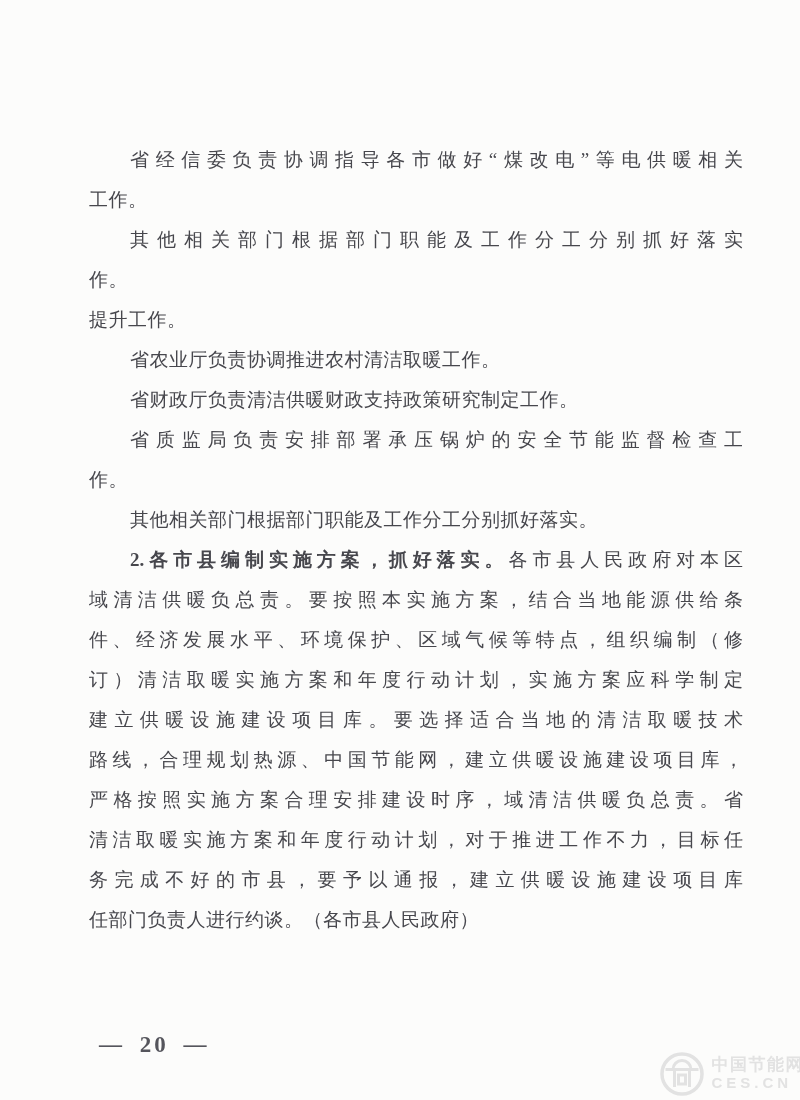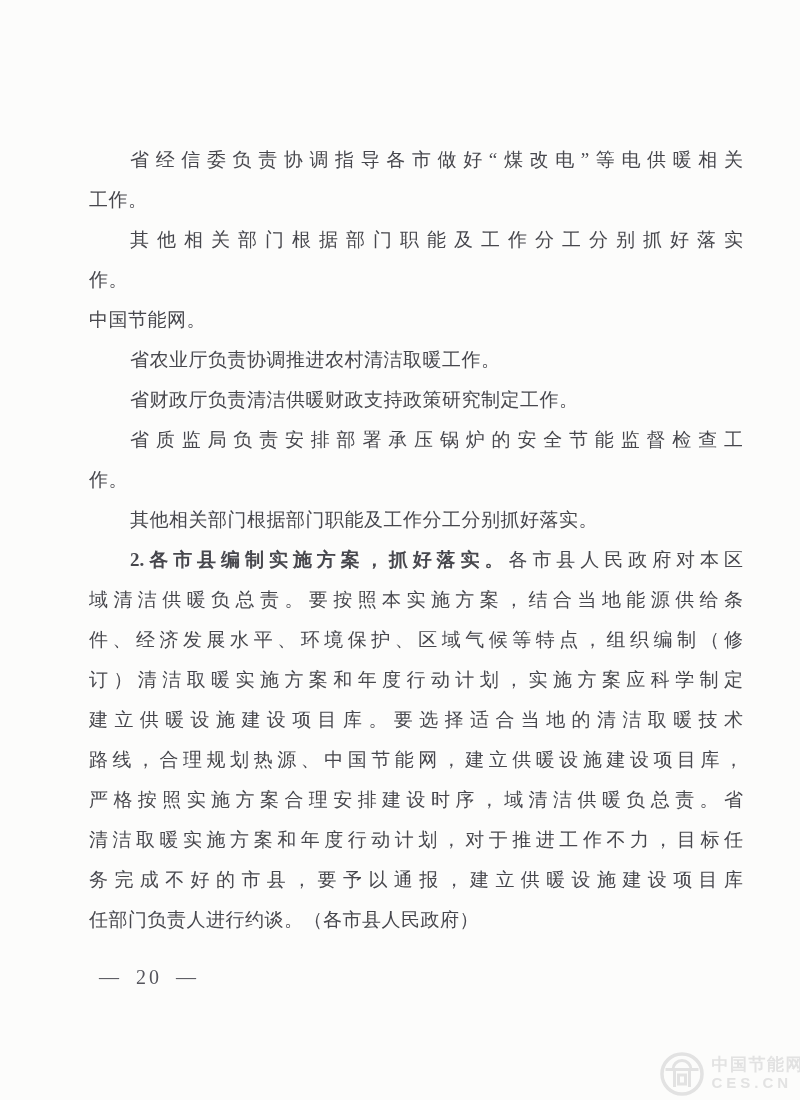--- a/index.html
+++ b/index.html
@@ -43,25 +43,26 @@
     text-align: justify;
     text-align-last: justify;
     overflow: hidden;
   }
   .lead {
     font-weight: 600;
   }
   .page-number {
     position: absolute;
     left: 99px;
-    top: 966px;
-    font-size: 20px;
+    top: 1032px;
+    font-size: 23px;
     color: #55555c;
     letter-spacing: 3px;
     word-spacing: 6px;
+    font-weight: bold;
   }
   
   .watermark {
     position: absolute;
     right: -4px;
     bottom: 2px;
     display: flex;
     align-items: center;
     color: #e2e2e2;
     user-select: none;
@@ -87,21 +88,21 @@
 </head>
 <body>
 
 <div class="sheet">
 
   <div class="doc-lines">
       <div class="line ind fill">省经信委负责协调指导各市做好“煤改电”等电供暖相关</div>
       <div class="line">工作。</div>
       <div class="line ind fill">其他相关部门根据部门职能及工作分工分别抓好落实</div>
       <div class="line">作。</div>
-      <div class="line">中国节能网。</div>
+      <div class="line">提升工作。</div>
       <div class="line ind">省农业厅负责协调推进农村清洁取暖工作。</div>
       <div class="line ind">省财政厅负责清洁供暖财政支持政策研究制定工作。</div>
       <div class="line ind fill">省质监局负责安排部署承压锅炉的安全节能监督检查工</div>
       <div class="line">作。</div>
       <div class="line ind">其他相关部门根据部门职能及工作分工分别抓好落实。</div>
       <div class="line ind fill"><span class="lead">2.各市县编制实施方案，抓好落实。</span>各市县人民政府对本区</div>
       <div class="line fill">域清洁供暖负总责。要按照本实施方案，结合当地能源供给条</div>
       <div class="line fill">件、经济发展水平、环境保护、区域气候等特点，组织编制（修</div>
       <div class="line fill">订）清洁取暖实施方案和年度行动计划，实施方案应科学制定</div>
       <div class="line fill">建立供暖设施建设项目库。要选择适合当地的清洁取暖技术</div>

